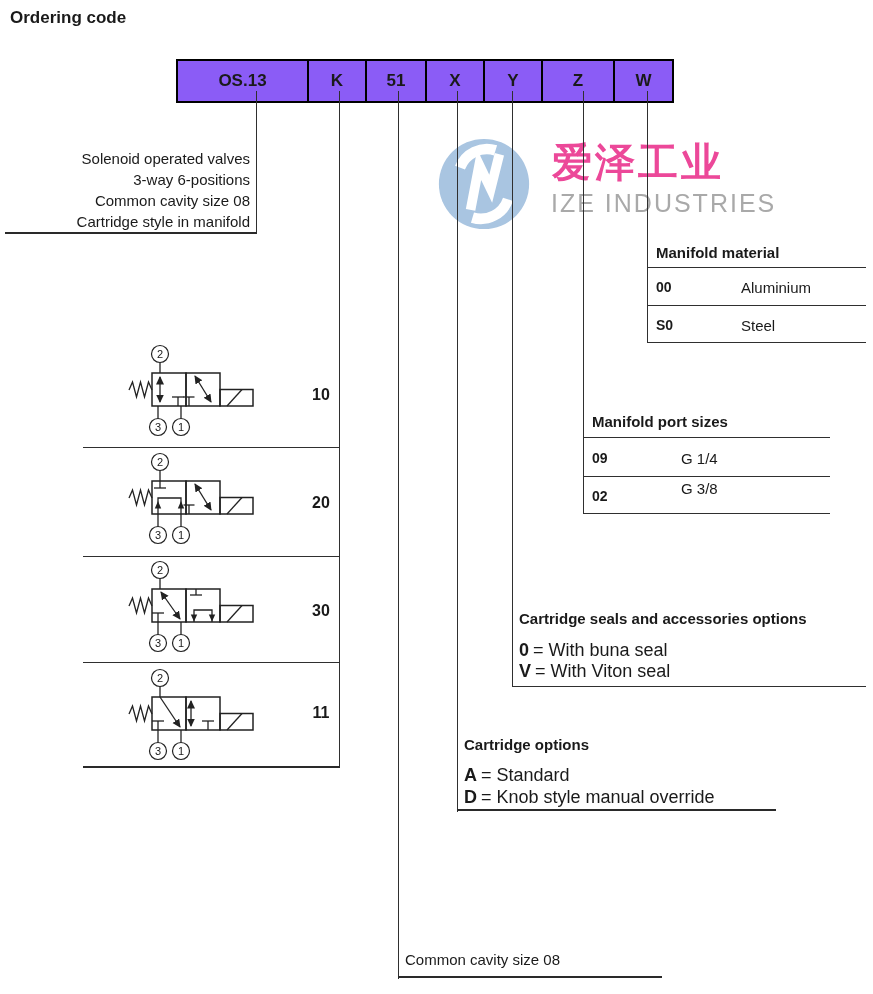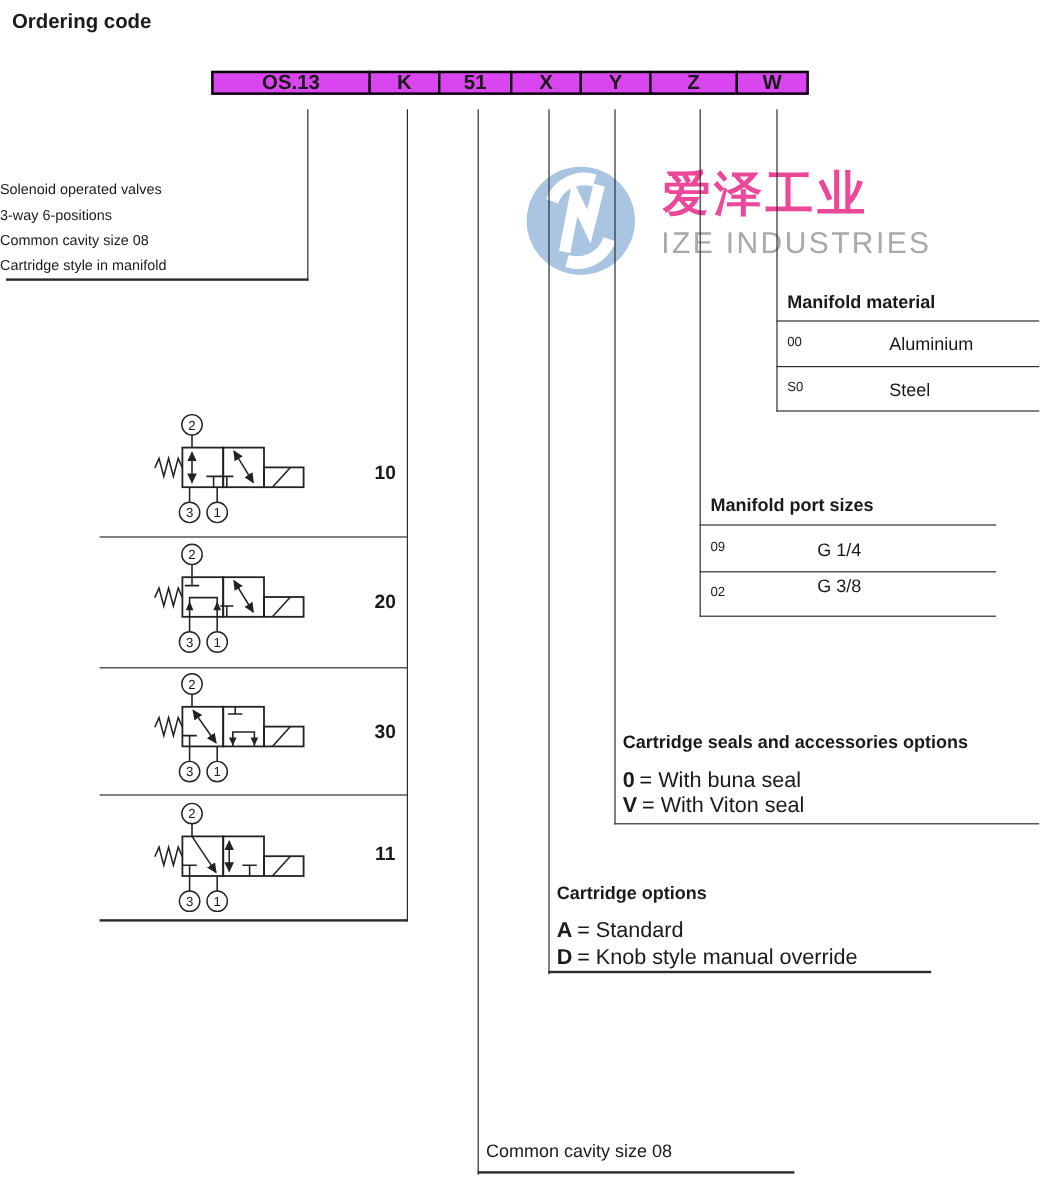--- a/index.html
+++ b/index.html
@@ -4,31 +4,31 @@
 <style>
   html,body{margin:0;padding:0;background:#fff;}
   #canvas{position:relative;width:873px;height:994px;background:#fff;overflow:hidden;
           font-family:"Liberation Sans",sans-serif;color:#1a1a1a;}
   .abs{position:absolute;}
   .hline{position:absolute;background:#2f2f2f;height:1px;}
   .hline2{position:absolute;background:#2a2a2a;height:2px;}
   .vline{position:absolute;background:#2f2f2f;width:1px;}
   .page-title{font-size:17px;font-weight:bold;}
   .codeboxes{position:absolute;left:176px;top:59px;display:flex;}
-  .codebox{box-sizing:border-box;height:20px;border:2px solid #000;background:#d946ef;
+  .codebox{box-sizing:border-box;height:44px;border:2px solid #000;background:#8b5cf6;
            display:flex;align-items:center;justify-content:center;
            font-size:17px;font-weight:bold;}
   .codebox + .codebox{margin-left:-2px;}
-  .desc-block{left:0;top:148px;width:250px;font-size:12px;line-height:21px;}
+  .desc-block{left:0;top:148px;width:250px;text-align:right;font-size:15px;line-height:21px;}
   .sec-title{font-size:15px;font-weight:bold;white-space:nowrap;}
   .sec-text{font-size:15px;white-space:nowrap;}
   .opt-line{font-size:18px;white-space:nowrap;line-height:21px;}
   .opt-line b{font-weight:bold;}
   .opt-line span{margin-left:4px;}
-  .tbl-code{font-size:11px;font-weight:normal;}
+  .tbl-code{font-size:14px;font-weight:bold;}
   .tbl-label{font-size:15px;}
   .valve-label{font-size:16px;font-weight:bold;width:36px;text-align:center;}
   .wm-cn{font-size:40px;font-weight:600;color:#ec4899;letter-spacing:3px;line-height:44px;}
   .wm-en{font-size:25px;color:#a9a9a9;letter-spacing:2px;line-height:26px;}
   svg .ln{stroke:#222;stroke-width:1.3;fill:none;}
   svg .bx{stroke:#222;stroke-width:1.5;fill:none;}
   svg .pc{stroke:#222;stroke-width:1.2;fill:#fff;}
   svg .pt{font-family:"Liberation Sans",sans-serif;font-size:11px;fill:#1a1a1a;text-anchor:middle;}
   svg .fillarrow{fill:#222;stroke:none;}
 </style>

